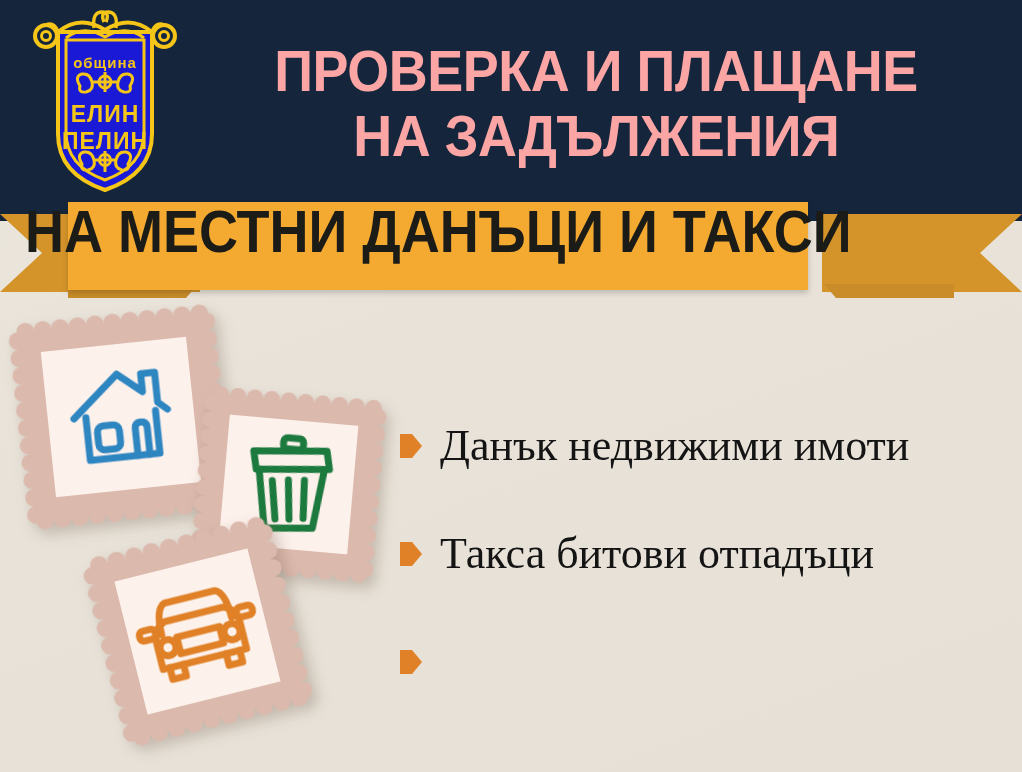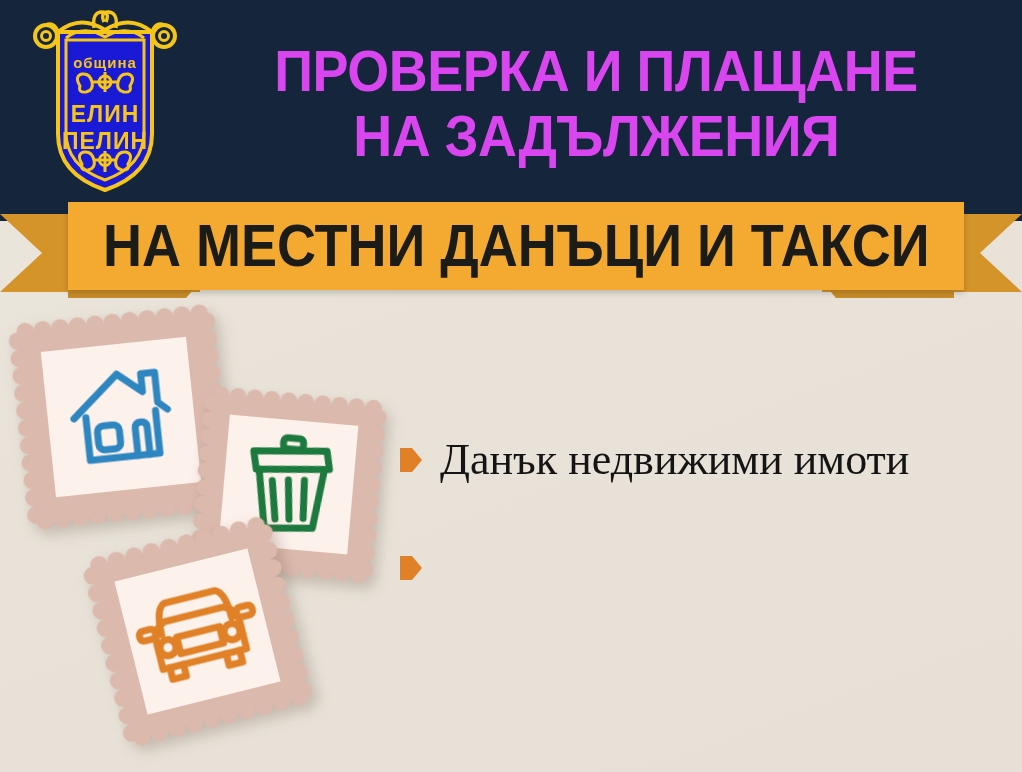--- a/index.html
+++ b/index.html
@@ -20,21 +20,21 @@
     position:absolute;left:0;top:0;width:1022px;height:221px;
     background:#15263c;
     overflow:hidden;
   }
   .crest{
     position:absolute;left:30px;top:6px;width:150px;height:190px;
   }
   .header-title{
     position:absolute;left:190px;top:18px;width:812px;height:170px;
     display:flex;flex-direction:column;align-items:center;justify-content:center;
-    color:#d946ef;text-align:center;
+    color:#fca5a5;text-align:center;
     font-family:"Liberation Sans Narrow","Liberation Sans",sans-serif;
     font-weight:bold;
     letter-spacing:-0.5px;
   }
   .header-title .l1,.header-title .l2{
     font-size:58px;line-height:1.02;white-space:nowrap;
     transform:scaleX(0.93);transform-origin:center;
   }
   .header-title .l2{margin-top:6px;}
 
@@ -52,43 +52,43 @@
   .ribbon .tail-shadow{
     position:absolute;top:88px;height:14px;background:#c98c28;
   }
   .ribbon .tail-shadow.left{left:68px;width:130px;
     clip-path:polygon(0 0,130px 0,118px 14px,0 14px);
   }
   .ribbon .tail-shadow.right{right:68px;width:130px;
     clip-path:polygon(0 0,130px 0,130px 14px,12px 14px);
   }
   .ribbon .band{
-    position:absolute;left:68px;top:6px;width:896px;height:88px;
+    position:absolute;left:68px;top:6px;width:740px;height:88px;
     background:#f4aa31;
-    display:flex;align-items:center;justify-content:center;
+    display:flex;justify-content:center;
     box-shadow:0 3px 6px rgba(0,0,0,0.18);
   }
   .ribbon .band-text{
     color:#1b1b17;
     font-family:"Liberation Sans Narrow","Liberation Sans",sans-serif;
     font-weight:bold;font-size:60px;line-height:1;white-space:nowrap;
     transform:scaleX(0.90);transform-origin:center;
     letter-spacing:0px;
   }
 
   
   .stamp{
     position:absolute;
     filter:drop-shadow(5px 7px 7px rgba(120,100,85,0.32));
   }
   .stamp svg{display:block;}
 
   
   .bullets{
-    position:absolute;left:400px;top:432px;width:612px;
+    position:absolute;left:400px;top:418px;width:612px;
   }
   .bullet-row{
     display:flex;align-items:center;height:56px;margin-bottom:52px;
   }
   .bullet-marker{
     width:22px;height:24px;flex:0 0 22px;margin-right:18px;
     background:#e08127;
     clip-path:polygon(0 0,12px 0,22px 12px,12px 24px,0 24px);
   }
   .bullet-label{
@@ -348,16 +348,20 @@
     </svg>
   </div>
 
   <div class="bullets">
     <div class="bullet-row">
       <div class="bullet-marker"></div>
       <div class="bullet-label">Данък недвижими имоти</div>
     </div>
     <div class="bullet-row">
       <div class="bullet-marker"></div>
+      <div class="bullet-label">Такса битови отпадъци</div>
+    </div>
+    <div class="bullet-row">
+      <div class="bullet-marker"></div>
     </div>
   </div>
 
 </div>
 
 </body></html>

